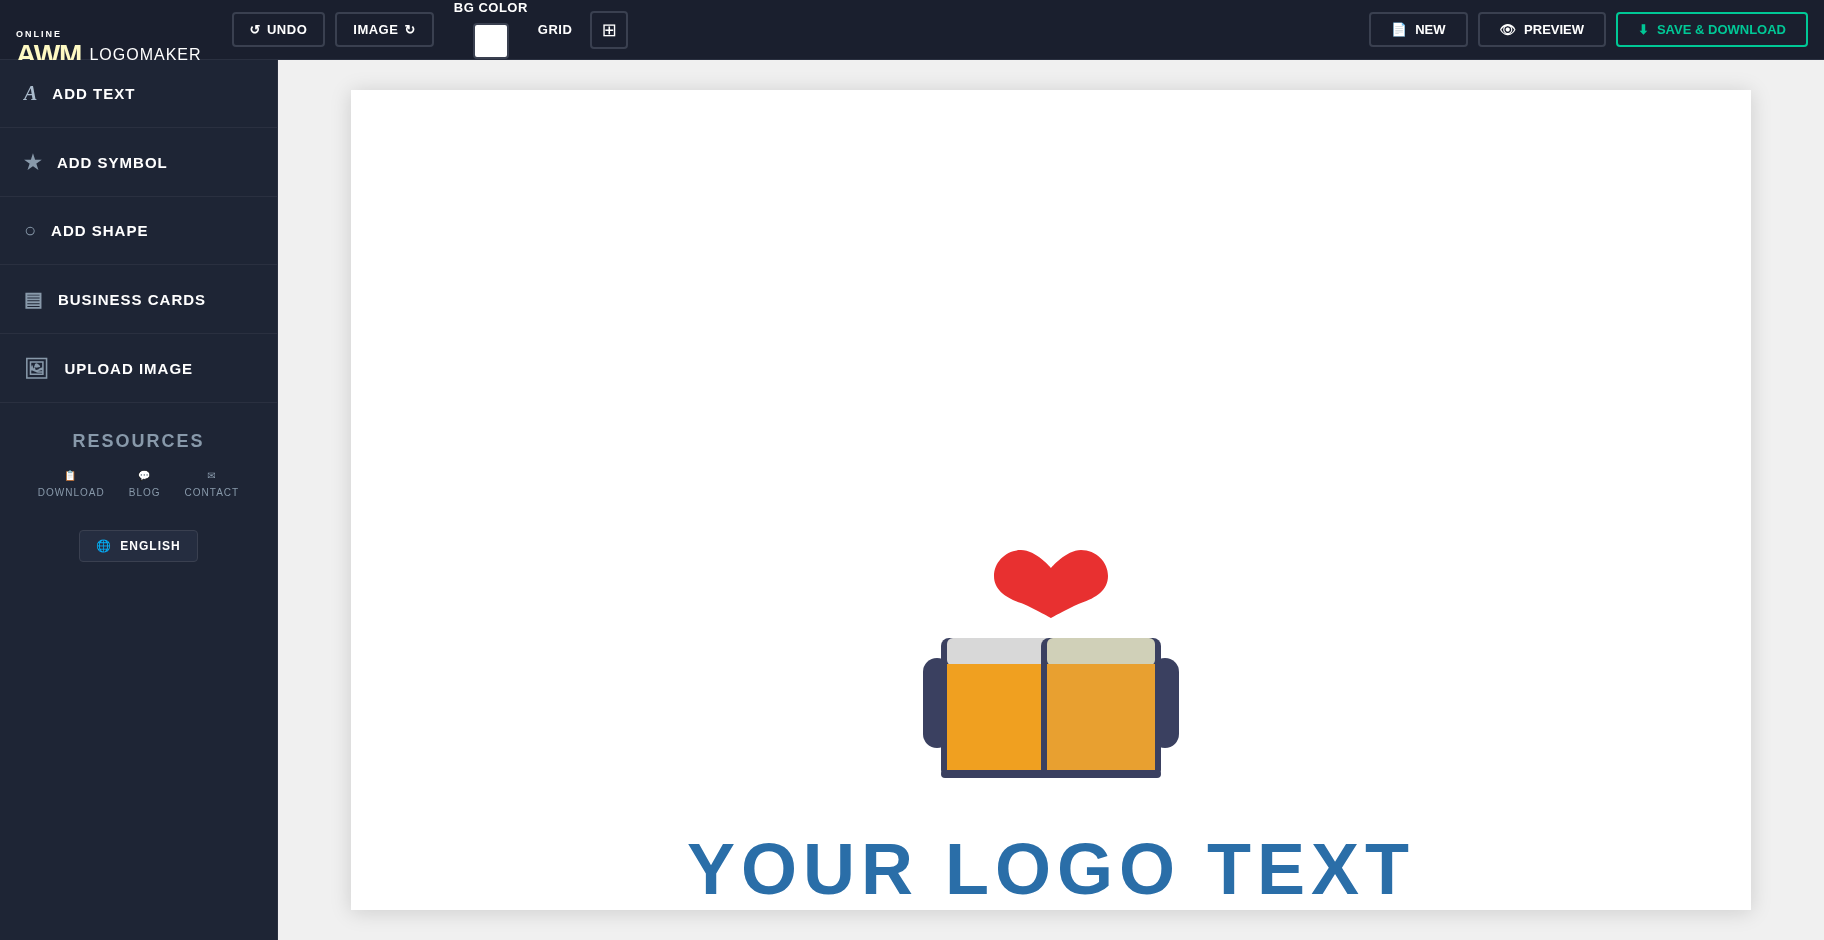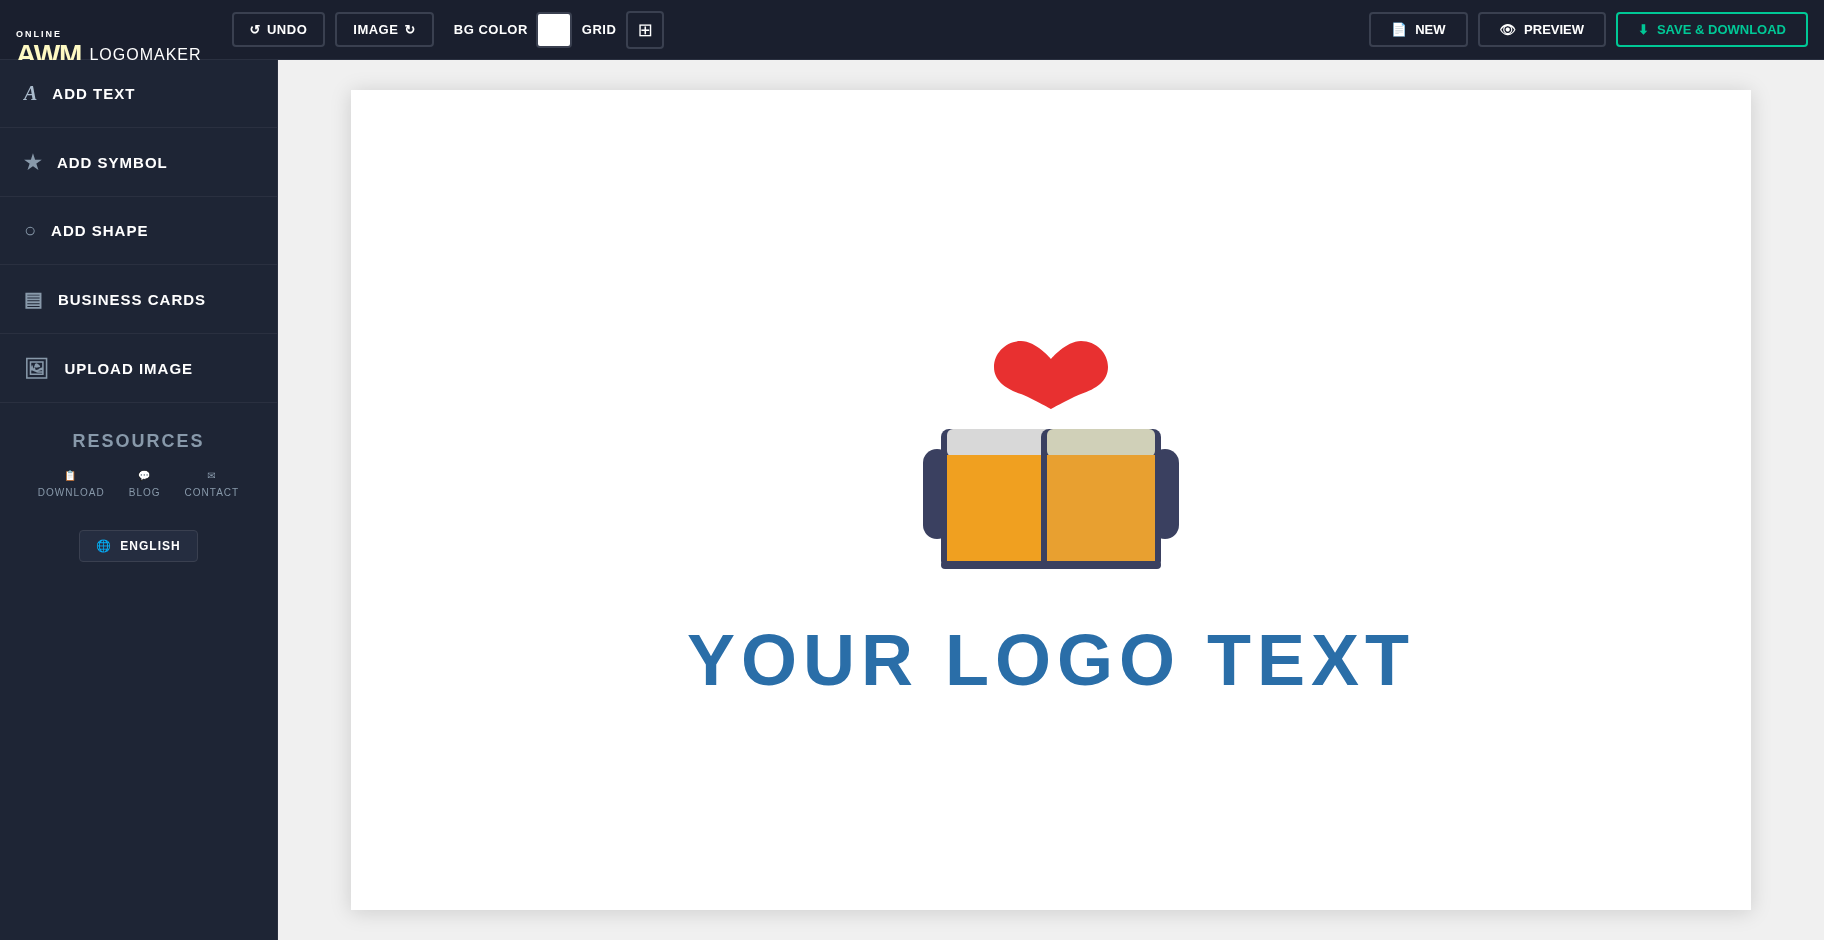--- a/index.html
+++ b/index.html
@@ -65,34 +65,35 @@
 
     .bg-color-section {
       display: flex;
       align-items: center;
       gap: 8px;
       color: white;
       font-size: 13px;
       font-weight: bold;
       letter-spacing: 0.5px;
       margin-left: 10px;
+      flex-direction: column;
     }
     .bg-color-swatch {
       width: 36px;
       height: 36px;
       border: 2px solid #3a4050;
       border-radius: 4px;
       background: white;
       cursor: pointer;
     }
 
     .grid-section {
       display: flex;
       align-items: center;
-      gap: 10px;
+      gap: 18px;
       color: white;
       font-size: 13px;
       font-weight: bold;
       letter-spacing: 0.5px;
     }
     .grid-btn {
       width: 38px;
       height: 38px;
       border: 2px solid #3a4050;
       border-radius: 4px;
@@ -232,21 +233,21 @@
       justify-content: center;
       overflow: hidden;
       position: relative;
     }
     .canvas-white {
       background: white;
       width: 1400px;
       height: 820px;
       position: relative;
       display: flex;
-      align-items: center;
+      align-items: flex-end;
       justify-content: center;
       box-shadow: 0 2px 20px rgba(0,0,0,0.15);
     }
 
     
     .logo-preview {
       display: flex;
       flex-direction: column;
       align-items: center;
       gap: 10px;

